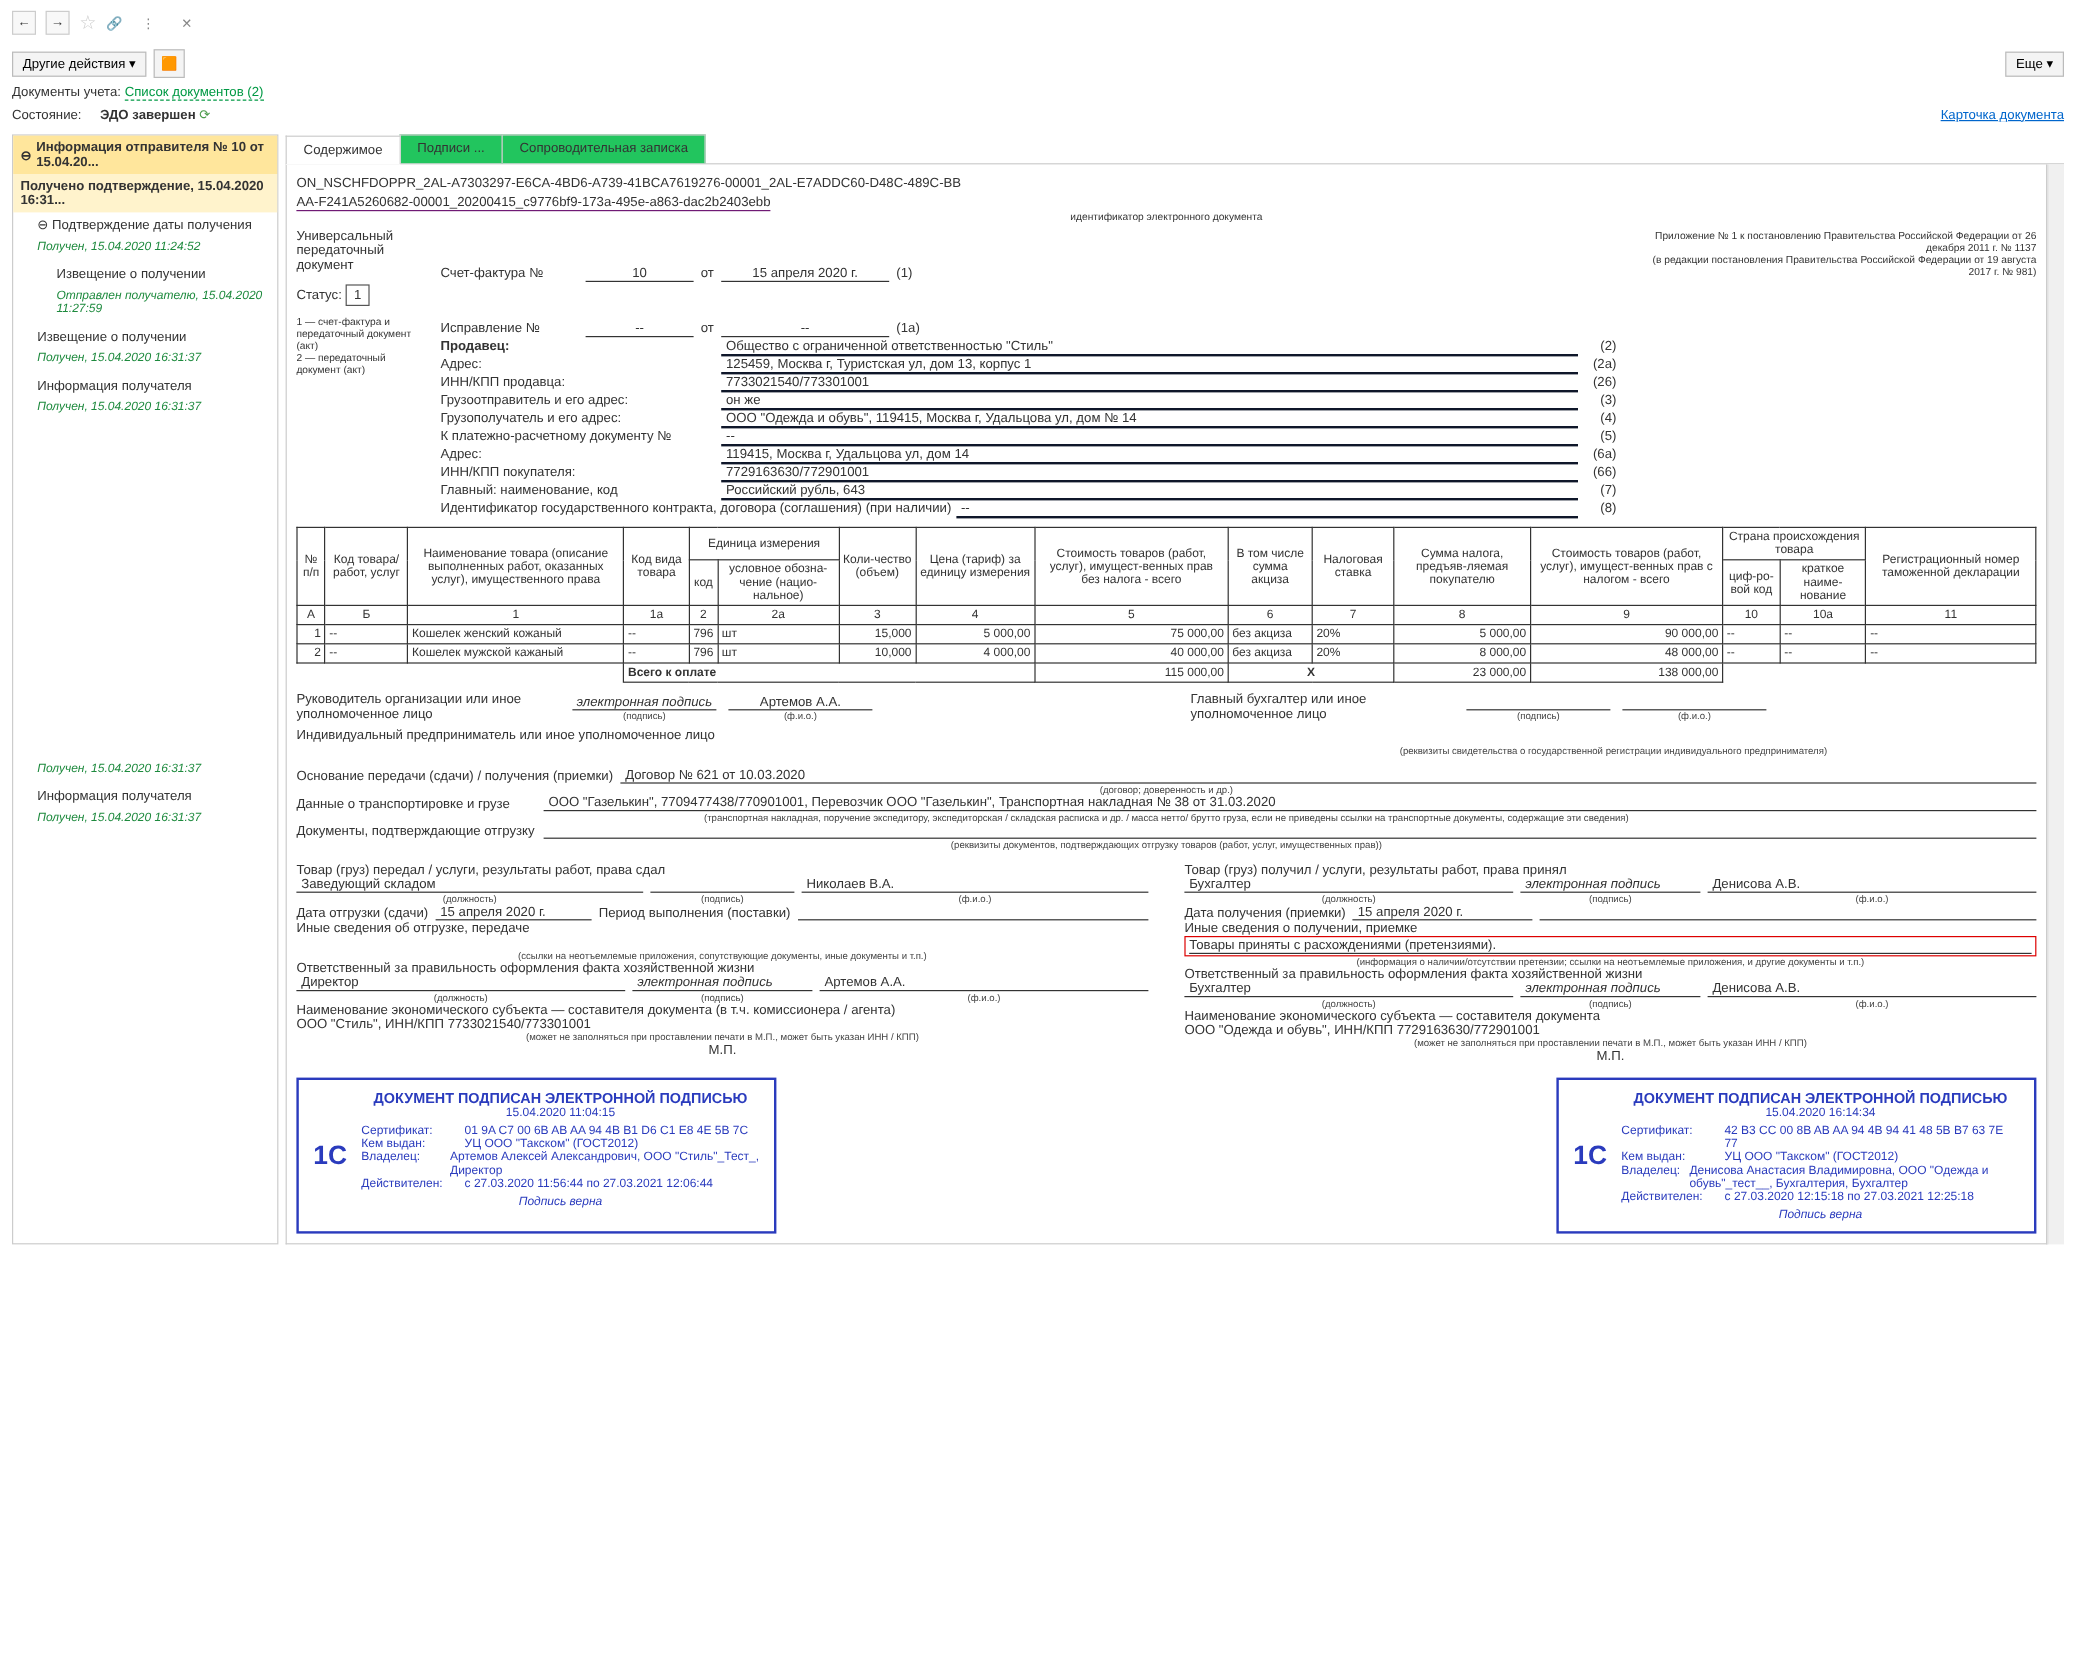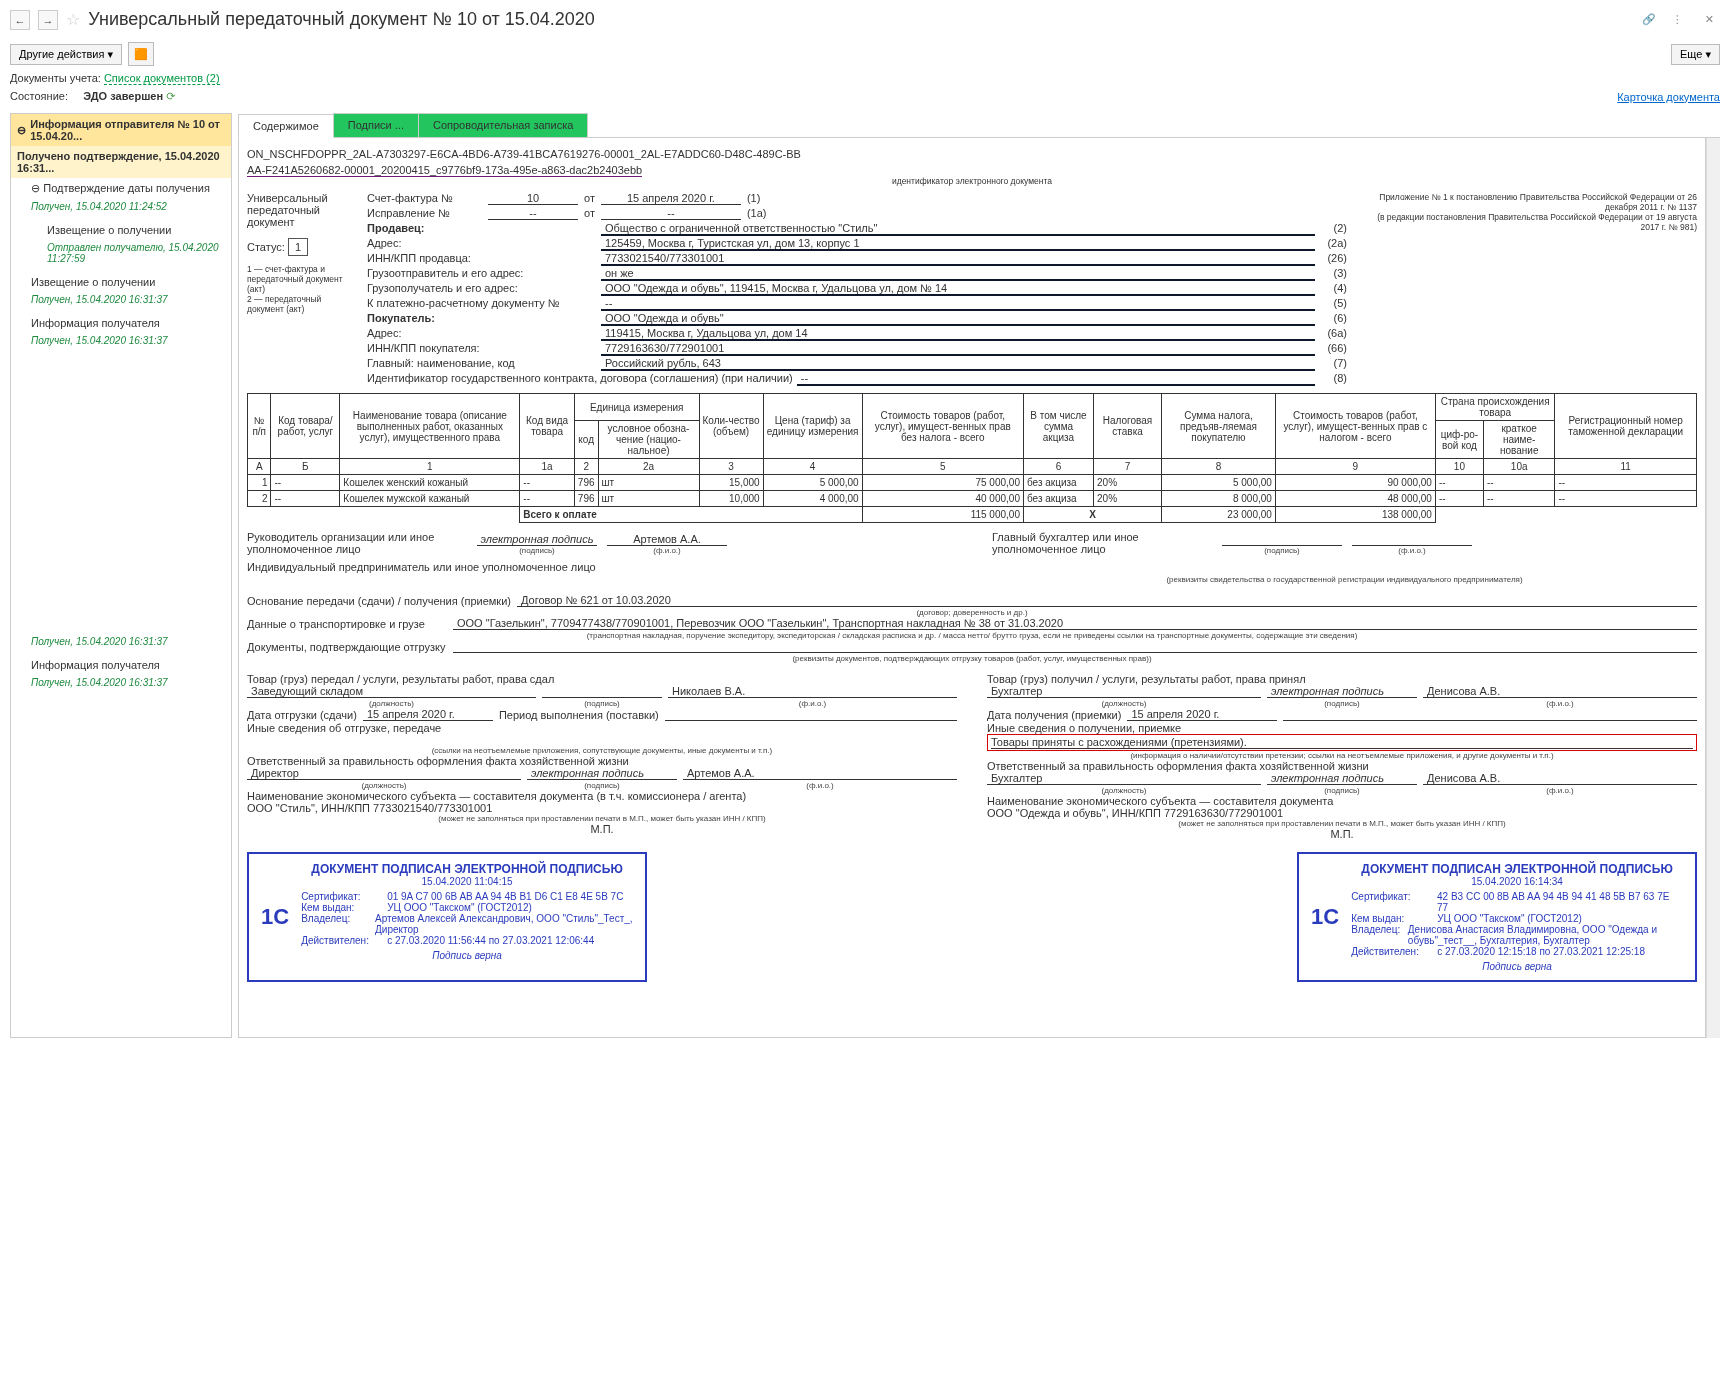--- a/index.html
+++ b/index.html
@@ -42,21 +42,21 @@
   .head-flex { display: flex; gap: 20px; margin-top: 6px; }
   .head-left { width: 100px; font-size: 11px; }
   .status-box { border: 1px solid #555; padding: 2px 6px; display: inline-block; }
   .head-mid { flex: 1; font-size: 11px; }
   .head-right { width: 330px; font-size: 8.5px; text-align: right; }
   .kv { display: flex; align-items: baseline; gap: 4px; margin-bottom: 1px; font-size: 11px; }
   .kv .k { min-width: 230px; }
   .kv .v { flex:1; border-bottom: 2px solid #0f172a; padding: 0 4px; }
   .kv .n { width: 28px; text-align: right; }
   .sf-row { display: flex; gap: 6px; align-items: baseline; margin-bottom: 2px; }
-  .sf-row .label { width: 115px; }
+  .sf-row .label { width: 115px; margin-top: 31px; }
   .sf-row .ul { border-bottom: 1px solid #333; min-width: 90px; text-align: center; padding: 0 8px; }
   table.items { border-collapse: collapse; width: 100%; margin-top: 6px; font-size: 10px; }
   table.items th, table.items td { border: 1px solid #333; padding: 2px 3px; vertical-align: middle; }
   table.items th { font-weight: normal; text-align: center; }
   .sig-block { display: flex; gap: 40px; font-size: 11px; margin-top: 8px; }
   .sig-col { flex: 1; }
   .ul-field { border-bottom: 1px solid #333; display: inline-block; min-width: 120px; text-align: center; }
   .hint { font-size: 8px; text-align: center; color: #444; }
   .bottom { display: flex; gap: 30px; margin-top: 10px; font-size: 11px; }
   .bot-col { flex: 1; }
@@ -76,21 +76,20 @@
   .scrollbar { width: 14px; background: #f0f0f0; border-left: 1px solid #ddd; }
 </style>
 </head>
 <body>
 
 <div class="window">
   <div class="titlebar">
     <span class="nav-btn">←</span>
     <span class="nav-btn">→</span>
     <span class="star">☆</span>
-    <span class="title">Универсальный передаточный документ № 10 от 15.04.2020</span>
     <span class="link-icon">🔗</span>
     <span style="padding:0 8px; color:#888;">⋮</span>
     <span style="padding:0 6px; color:#888;">✕</span>
   </div>
 
   <div class="toolbar">
     <button class="btn"><span>Другие действия</span> ▾</button>
     <button class="btn btn-icon">🟧</button>
     <div class="toolbar-right">
       <button class="btn"><span>Еще</span> ▾</button>
@@ -192,25 +191,20 @@
                   </div>
                   <div class="kv">
                     <span class="k">Грузополучатель и его адрес:</span>
                     <span class="v">ООО "Одежда и обувь", 119415, Москва г, Удальцова ул, дом № 14</span>
                     <span class="n">(4)</span>
                   </div>
                   <div class="kv">
                     <span class="k">К платежно-расчетному документу №</span>
                     <span class="v">--</span>
                     <span class="n">(5)</span>
-                  </div>
-                  <div class="kv">
-                    <span class="k" style="font-weight:bold;">Покупатель:</span>
-                    <span class="v">ООО "Одежда и обувь"</span>
-                    <span class="n">(6)</span>
                   </div>
                   <div class="kv">
                     <span class="k">Адрес:</span>
                     <span class="v">119415, Москва г, Удальцова ул, дом 14</span>
                     <span class="n">(6а)</span>
                   </div>
                   <div class="kv">
                     <span class="k">ИНН/КПП покупателя:</span>
                     <span class="v">7729163630/772901001</span>
                     <span class="n">(66)</span>

